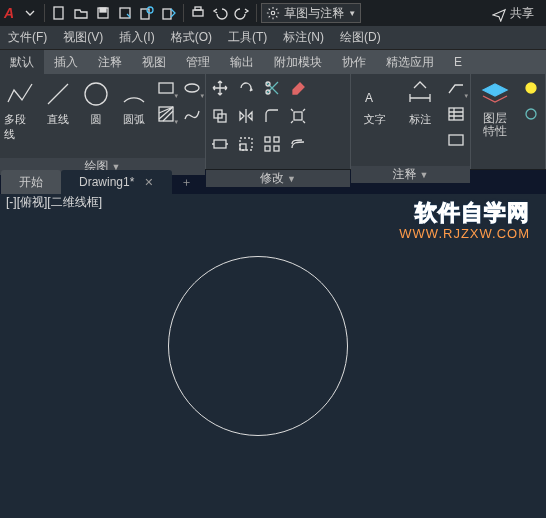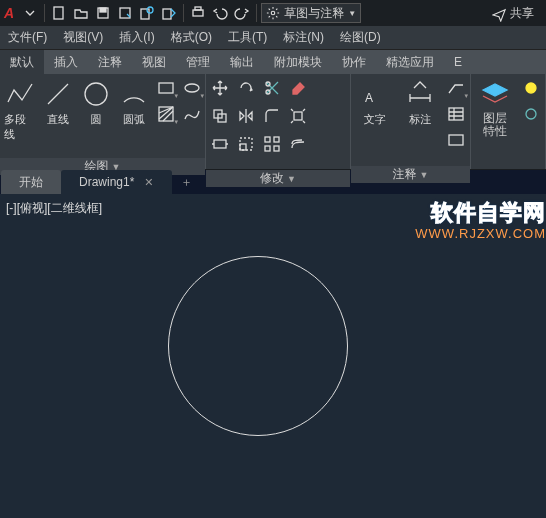--- a/index.html
+++ b/index.html
@@ -28,22 +28,22 @@
 .tool-col{display:flex;flex-direction:column;gap:6px}
 .tool-row{display:flex;gap:6px}
 .sm-ico{width:20px;height:20px;display:flex;align-items:center;justify-content:center;cursor:pointer;position:relative}
 .dd{position:absolute;right:-2px;bottom:-2px;font-size:7px;color:#999}
 .doctabs{height:24px;background:#0f172a;display:flex;align-items:center;padding-left:1px;}
 .dtab{padding:0 18px;height:24px;display:flex;align-items:center;cursor:pointer;color:#ccc;position:relative;background:#4a5056;border-radius:3px 3px 0 0}
 .dtab.active{background:#1e2936;color:#fff}
 .dtab .x{margin-left:10px;color:#999;font-size:11px}
 .dtab-add{width:22px;height:22px;display:flex;align-items:center;justify-content:center;color:#999;cursor:pointer;margin-left:4px}
 .canvas{position:relative;height:348px;background:#1e2936}
-.viewcube-label{position:absolute;top:6px;left:6px;color:#ddd;font-size:12px}
-.watermark{position:absolute;top:4px;right:0;text-align:right}
+.viewcube-label{position:absolute;top:0;left:6px;color:#ddd;font-size:12px}
+.watermark{position:absolute;top:4px;right:16px;text-align:right}
 .wm-main{font-size:22px;font-weight:bold;color:#6bb6ff;letter-spacing:1px;-webkit-text-stroke:1px #fff;text-shadow:0 0 3px #003366}
 .wm-sub{font-size:13px;color:#ff9b4a;letter-spacing:1px;margin-top:-2px}
 .circle{position:absolute;width:180px;height:180px;border:1px solid #ddd;border-radius:50%;left:168px;top:62px}
 .panel-arrow{font-size:9px;margin-left:3px;color:#aaa}
 svg{stroke:#ddd;fill:none;stroke-width:1.3}
 </style>
 </head>
 <body>
 
 <div class="titlebar">

